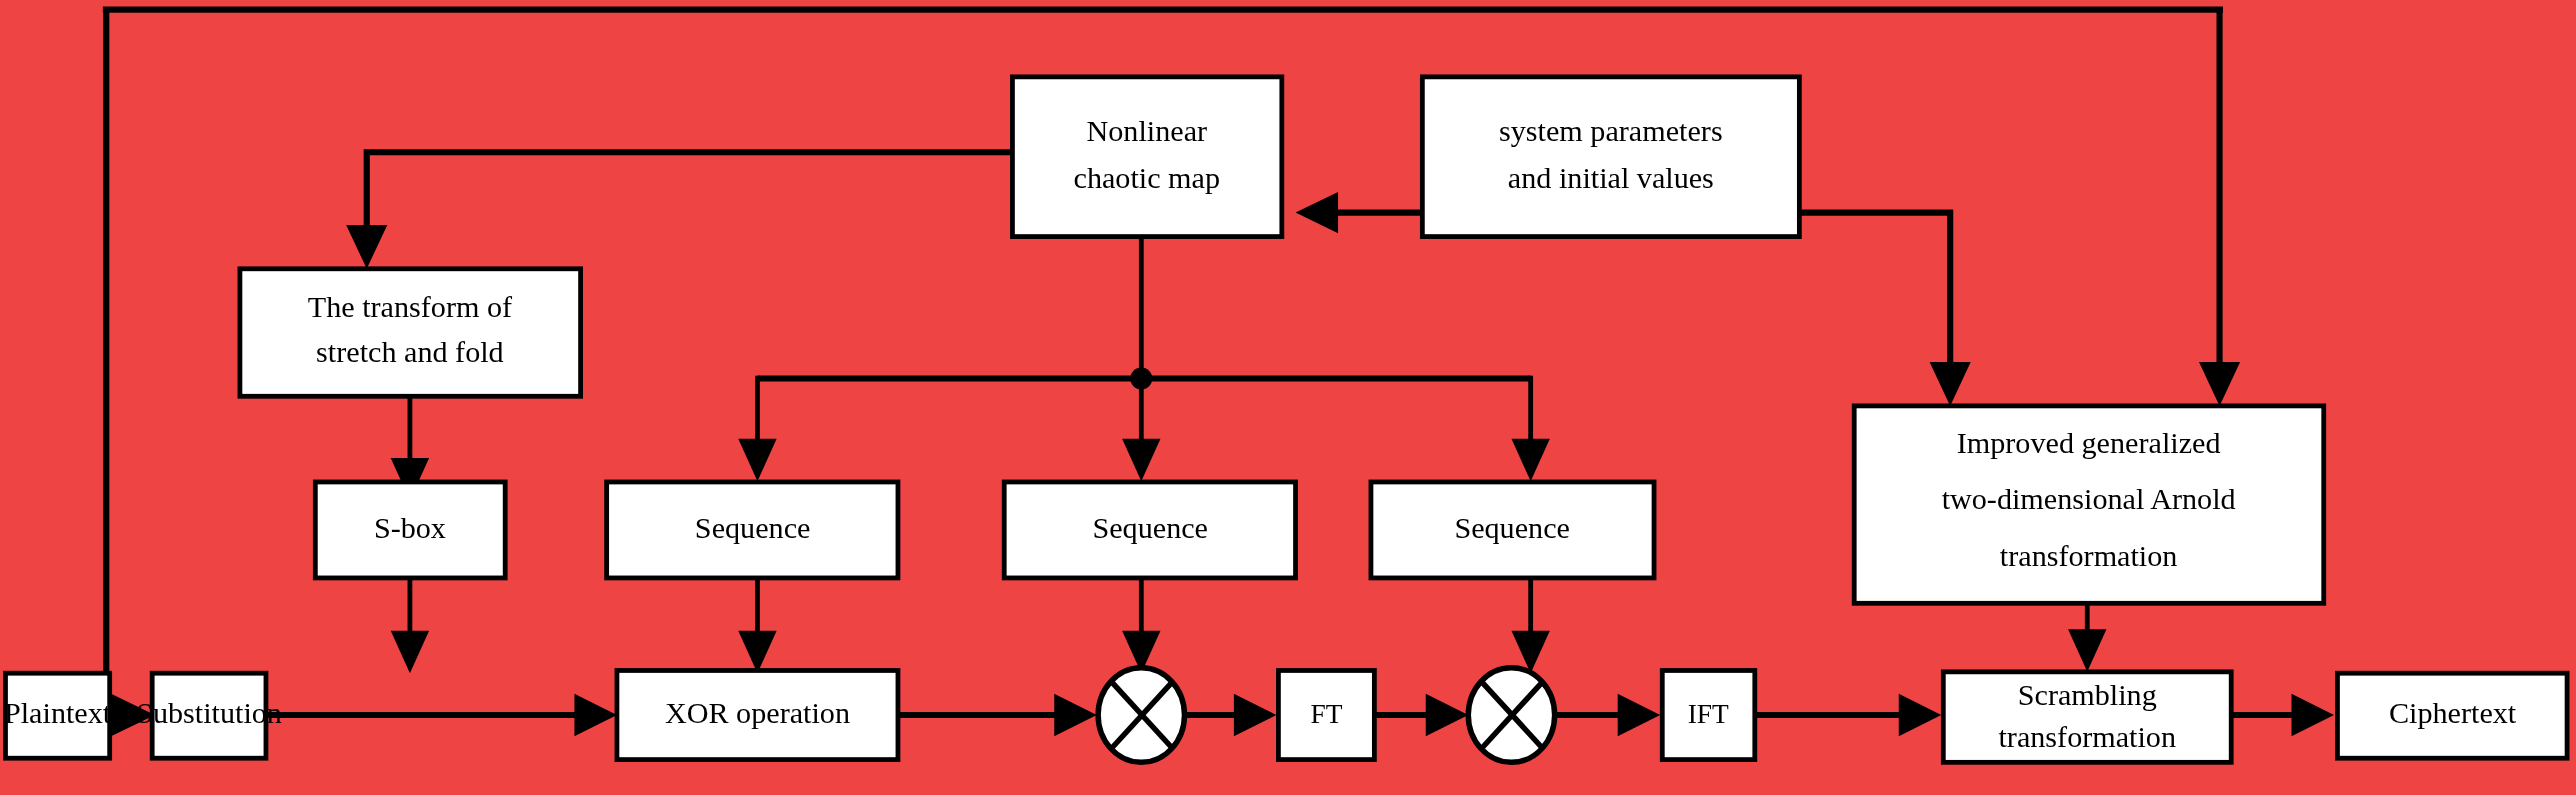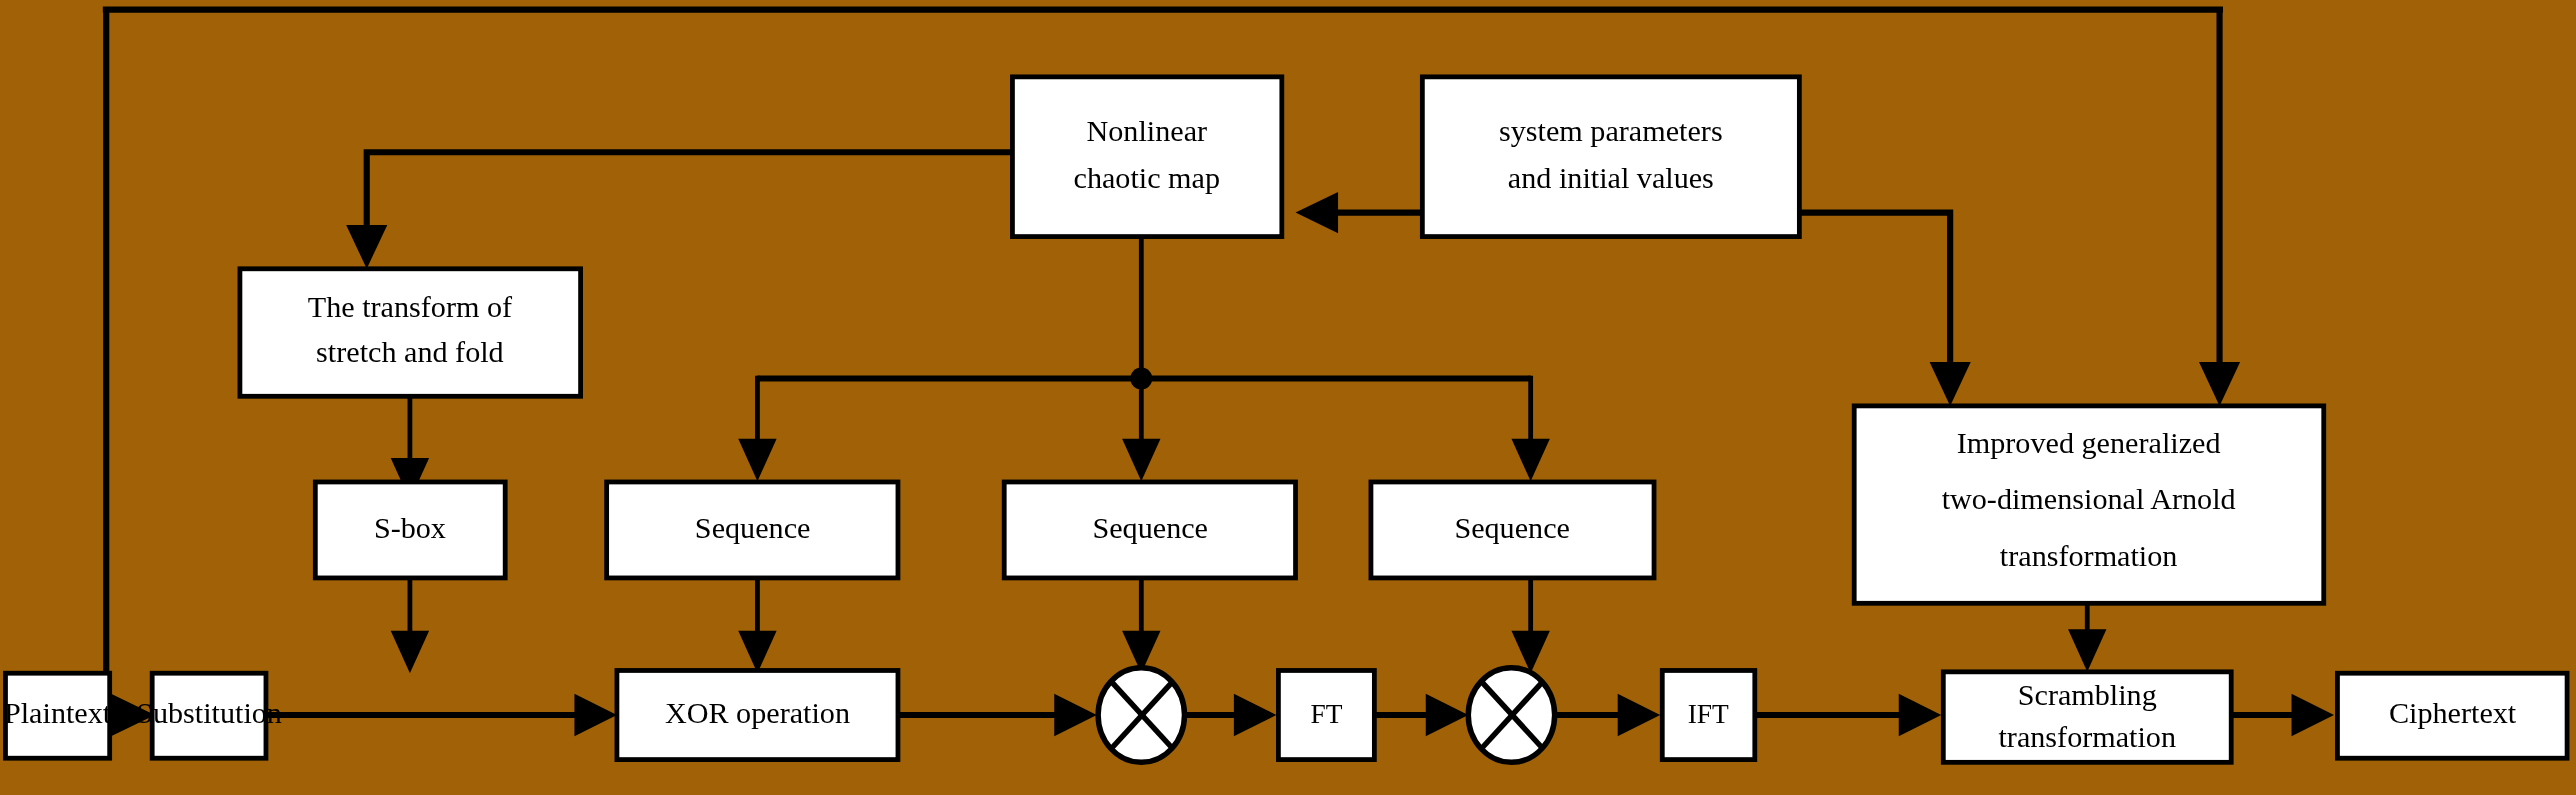--- a/index.html
+++ b/index.html
@@ -7,21 +7,21 @@
     padding: 0;
     background: #ffffff;
   }
   body {
     font-family: "Liberation Serif", "DejaVu Serif", serif;
   }
   #diagram-root {
     position: relative;
     width: 2576px;
     height: 796px;
-    background: #a16207;
+    background: #ef4444;
     overflow: hidden;
   }
   svg.flow {
     position: absolute;
     top: 0;
     left: 0;
     width: 2576px;
     height: 796px;
   }
   .node-rect {

